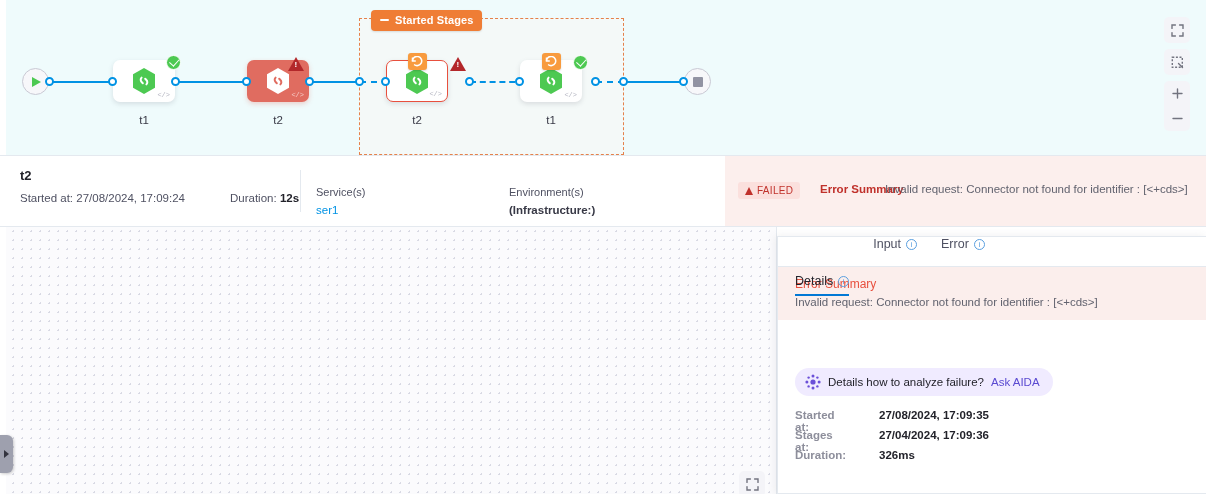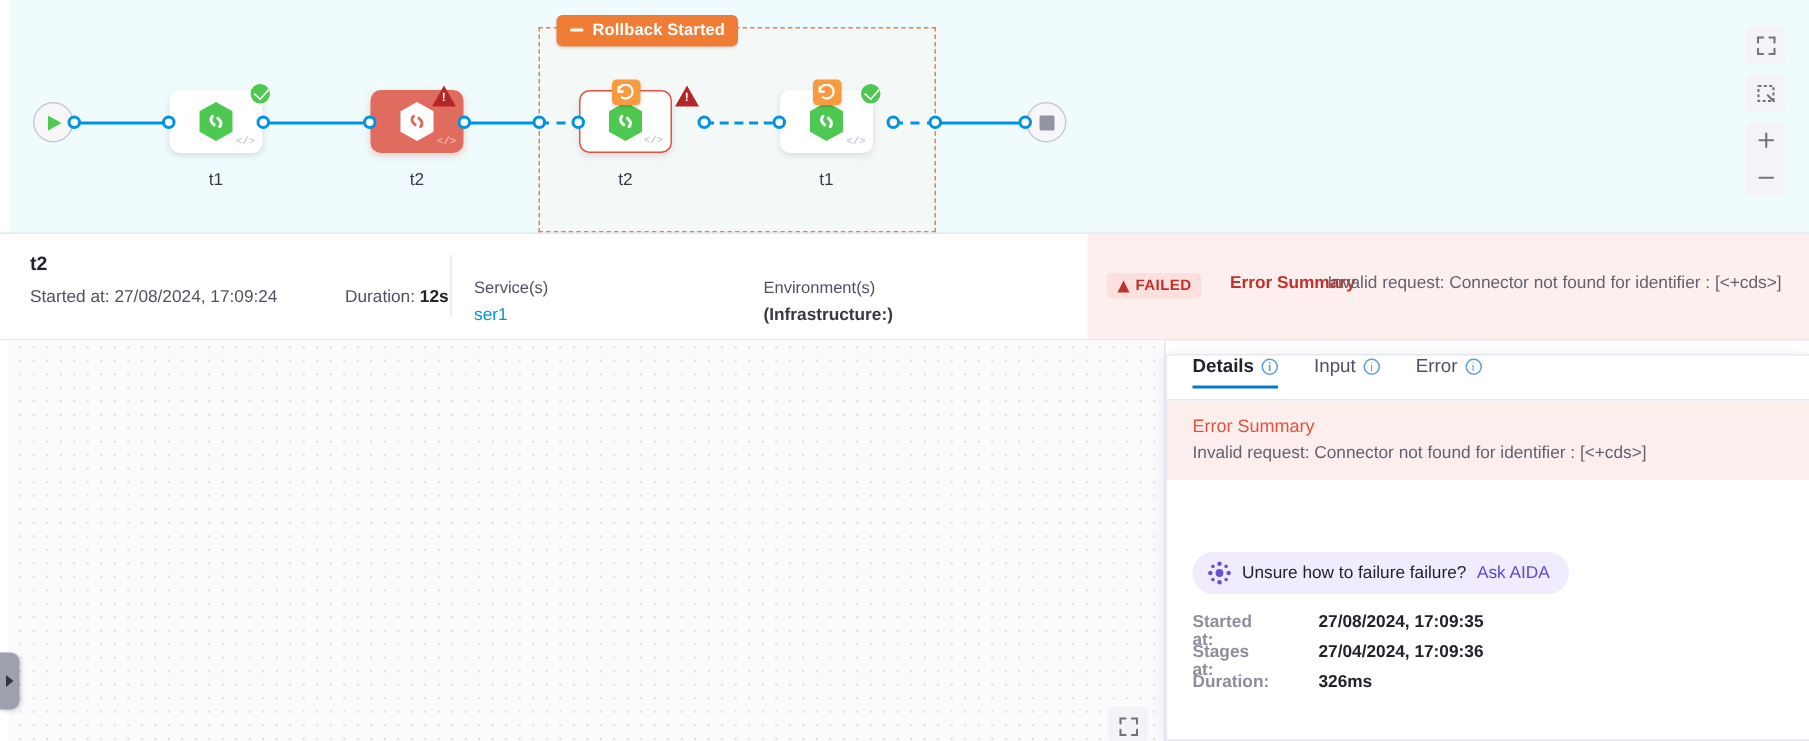--- a/index.html
+++ b/index.html
@@ -142,21 +142,21 @@
   .col-val{position:absolute;font-size:11.5px;color:#383946;}
   .col-val.link{color:#0092e4;cursor:pointer;}
   .exec-right{
     position:absolute;left:725px;top:0;width:481px;height:70px;
     background:#fcefed;display:flex;align-items:center;
   }
   .failed-pill{
     position:absolute;left:13px;top:26px;
     background:#fbe0dd;border-radius:3px;padding:3px 7px;
     display:flex;align-items:center;gap:4px;
-    font-size:10px;font-weight:700;color:#c0312b;letter-spacing:.3px;
+    font-size:10px;font-weight:400;color:#c0312b;letter-spacing:.3px;
   }
   .failed-pill .tri{
     width:0;height:0;border-left:4.5px solid transparent;border-right:4.5px solid transparent;
     border-bottom:8px solid #c0312b;
   }
   .err-summary-label{
     position:absolute;left:95px;top:27px;font-size:11.5px;font-weight:700;color:#c0312b;
   }
   .err-summary-text{
     position:absolute;left:160px;top:27px;font-size:11.5px;color:#62636f;
@@ -202,21 +202,21 @@
   .lay-ico.active i{background:#4596e6;}
   .dash-ico{width:11px;height:1.6px;background:#8d8e9b;cursor:pointer;}
   .dp-tabs{
     position:relative;height:29px;border-bottom:1px solid #e4e9ef;
     display:flex;align-items:flex-start;gap:24px;padding-left:17px;
   }
   .dp-tab{
     font-size:12.5px;color:#4f5162;display:flex;align-items:center;gap:5px;
     padding-bottom:7px;cursor:pointer;position:relative;
   }
-  .dp-tab.active{color:#22222a;font-weight:700;}
+  .dp-tab.active{color:#22222a;font-weight:400;margin-top:37px;}
   .dp-tab.active:after{
     content:"";position:absolute;left:0;right:0;bottom:-1px;height:2.5px;background:#0278d5;
   }
   .info-i{
     width:11px;height:11px;border:1px solid #5a9fe0;border-radius:50%;
     color:#5a9fe0;font-size:8px;line-height:10px;text-align:center;
     font-style:normal;box-sizing:border-box;
   }
   .err-block{
     background:#fbeeec;padding:10px 17px 12px 17px;
@@ -237,21 +237,21 @@
 </head>
 <body>
 
 <div class="app">
 
   <div class="pipeline-canvas">
 
     <div class="rollback-group"></div>
     <div class="rollback-label">
       <span class="minus"></span>
-      <span>Rollback Started</span>
+      <span>Started Stages</span>
     </div>
 
     <div class="edge" style="left:43px;top:81px;width:70px;"></div>
     <div class="edge" style="left:177px;top:81px;width:70px;"></div>
     <div class="edge" style="left:311px;top:81px;width:50px;"></div>
     <div class="edge dashed" style="left:360px;top:81px;width:28px;"></div>
     <div class="edge dashed" style="left:470px;top:81px;width:55px;"></div>
     <div class="edge dashed" style="left:596px;top:81px;width:28px;"></div>
     <div class="edge" style="left:622px;top:81px;width:64px;"></div>
 
@@ -453,21 +453,21 @@
           <circle cx="8" cy="1.9" r="1.5"></circle>
             <circle cx="8" cy="14.1" r="1.5"></circle>
           <circle cx="1.9" cy="8" r="1.5"></circle>
             <circle cx="14.1" cy="8" r="1.5"></circle>
           <circle cx="3.6" cy="3.6" r="1.2"></circle>
             <circle cx="12.4" cy="12.4" r="1.2"></circle>
           <circle cx="12.4" cy="3.6" r="1.2"></circle>
             <circle cx="3.6" cy="12.4" r="1.2"></circle>
         </g>
       </svg>
-      <span>Unsure how to failure failure?</span>
+      <span>Details how to analyze failure?</span>
       <span class="lnk">Ask AIDA</span>
     </div>
 
     <div class="kv" style="top:172px;">
       <span class="k">Started at:</span>
       <span class="v">27/08/2024, 17:09:35</span>
     </div>
     <div class="kv" style="top:192px;">
       <span class="k">Stages at:</span>
       <span class="v">27/04/2024, 17:09:36</span>

